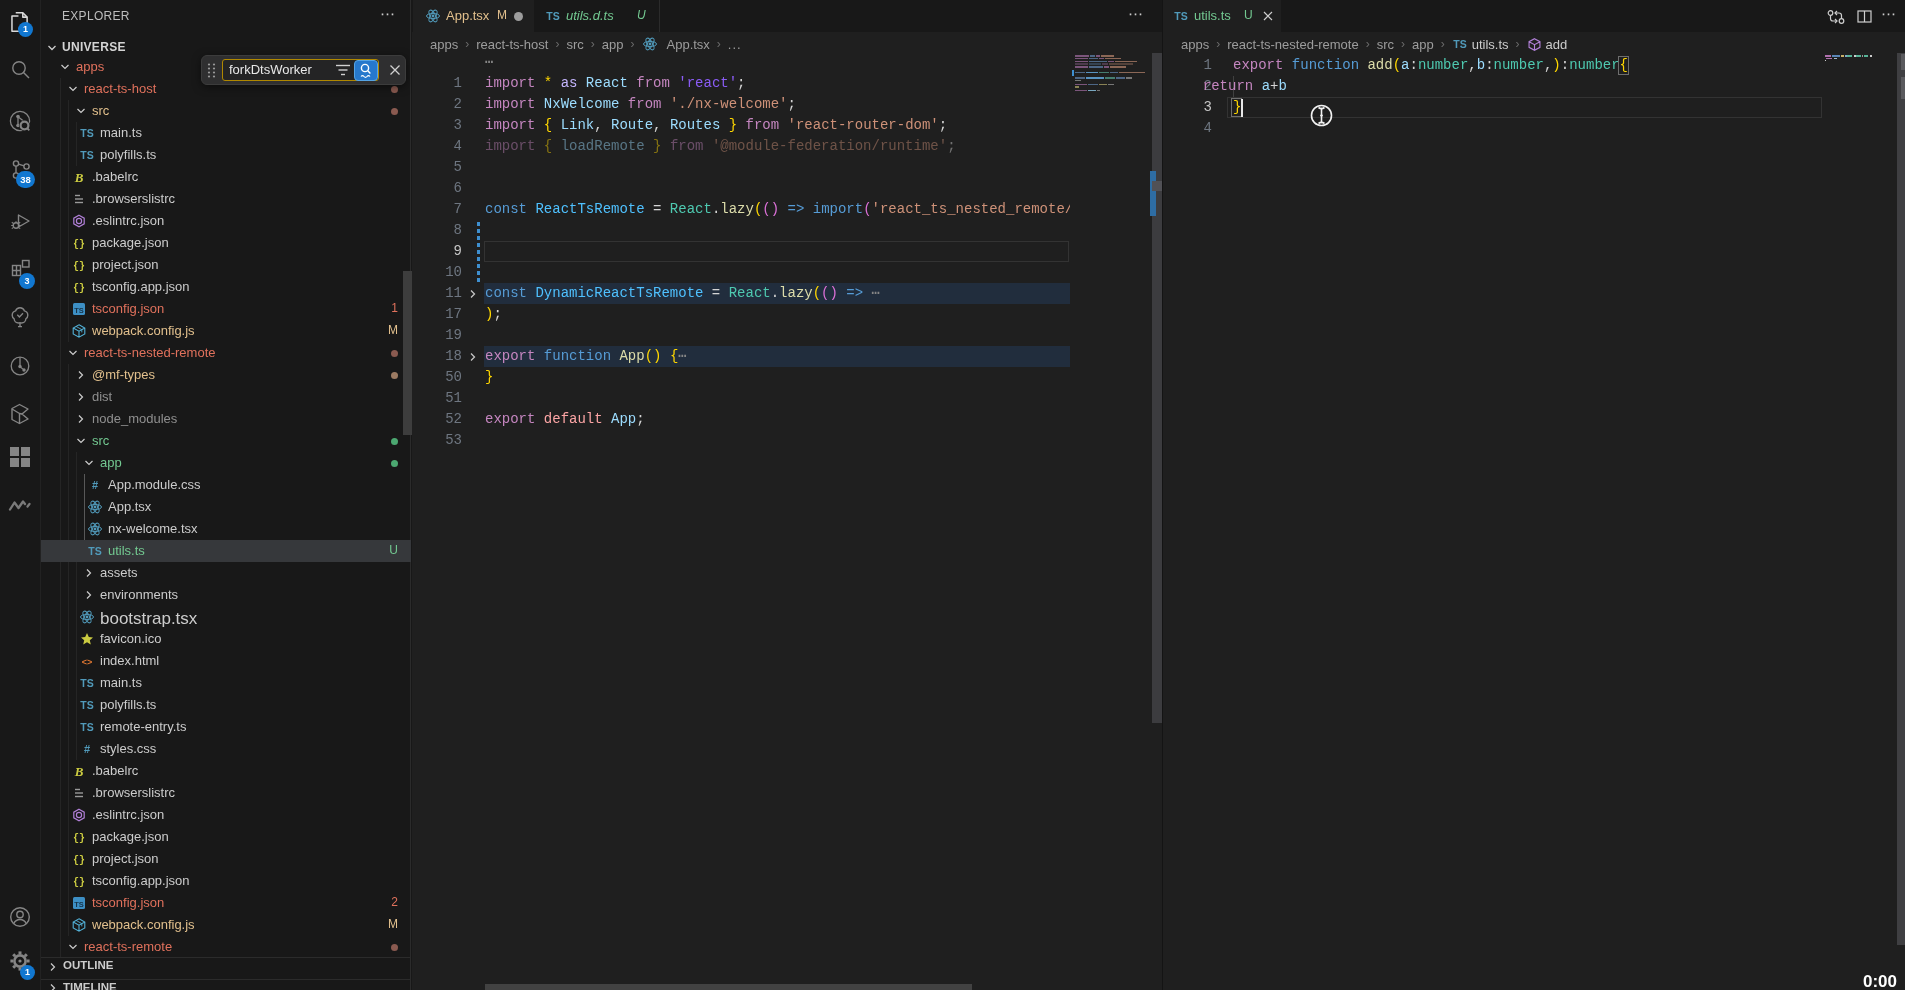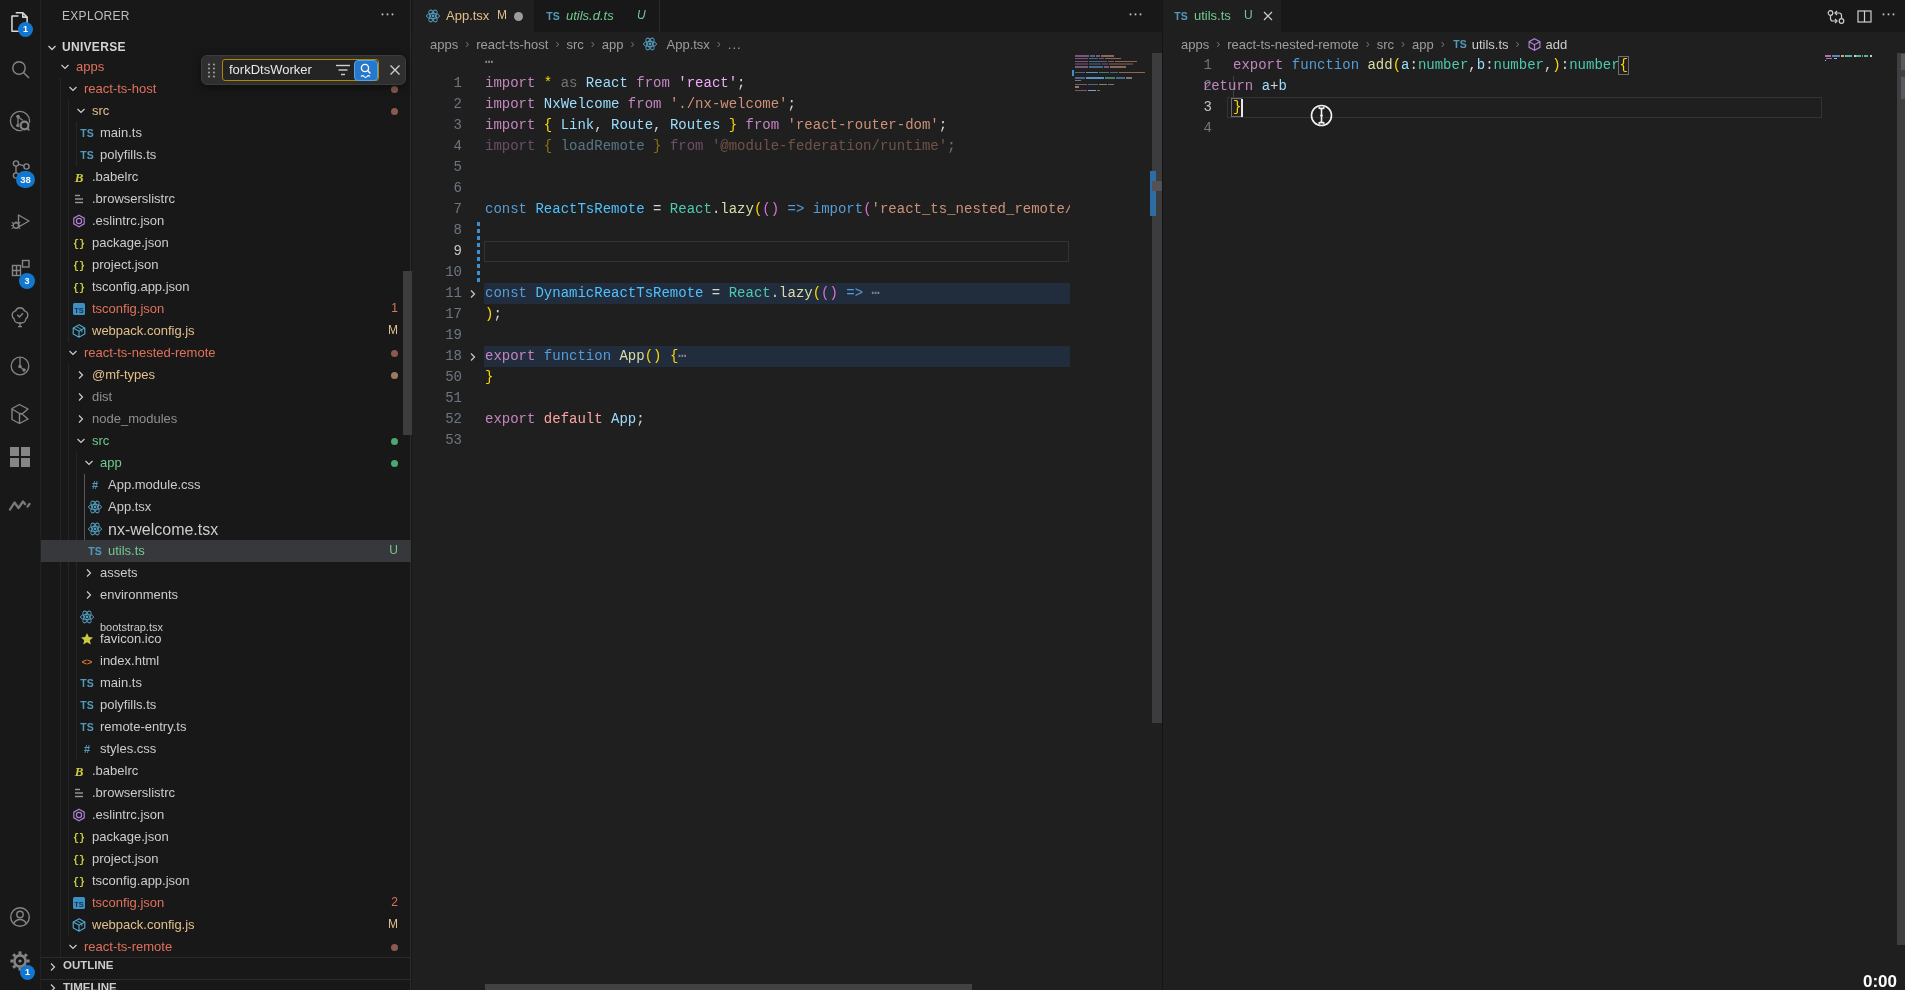--- a/index.html
+++ b/index.html
@@ -263,21 +263,21 @@
 <div class="a" style="left:87px;top:521px;">
     <svg width="16" height="16" viewBox="0 0 16 16" style="flex:none;margin-right:5px;">
       <g fill="none" stroke="#519aba" stroke-width="1">
         <ellipse cx="8" cy="8" rx="6.5" ry="2.6"></ellipse>
         <ellipse cx="8" cy="8" rx="6.5" ry="2.6" transform="rotate(60 8 8)"></ellipse>
         <ellipse cx="8" cy="8" rx="6.5" ry="2.6" transform="rotate(-60 8 8)"></ellipse>
       </g>
       <circle cx="8" cy="8" r="1.4" fill="#519aba"></circle>
     </svg>
   </div>
-<div class="a lbl" style="left:108px;top:521px;font-size:16px;color:#cccccc;">nx-welcome.tsx</div>
+<div class="a lbl" style="left:108px;top:521px;font-size:13px;color:#cccccc;">nx-welcome.tsx</div>
 <div class="trow" style="top:540px;background:#36383b;"></div>
 <div class="a" style="left:87px;top:543px;">
     <svg width="16" height="16" viewBox="0 0 16 16" style="flex:none;margin-right:5px;">
       <text x="8" y="12" text-anchor="middle" font-family="Liberation Sans" font-size="10.5" font-weight="bold" fill="#519aba">TS</text>
     </svg>
   </div>
 <div class="a lbl" style="left:108px;top:543px;font-size:13px;color:#73C991;">utils.ts</div>
 <div class="a" style="left:380px;top:543px;width:18px;text-align:right;font-size:12px;color:#73C991;">U</div>
 <div class="trow" style="top:562px;"></div>
 <svg class="a" style="left:83px;top:567px" width="12" height="12" viewBox="0 0 12 12">
@@ -293,21 +293,21 @@
 <div class="a" style="left:79px;top:609px;">
     <svg width="16" height="16" viewBox="0 0 16 16" style="flex:none;margin-right:5px;">
       <g fill="none" stroke="#519aba" stroke-width="1">
         <ellipse cx="8" cy="8" rx="6.5" ry="2.6"></ellipse>
         <ellipse cx="8" cy="8" rx="6.5" ry="2.6" transform="rotate(60 8 8)"></ellipse>
         <ellipse cx="8" cy="8" rx="6.5" ry="2.6" transform="rotate(-60 8 8)"></ellipse>
       </g>
       <circle cx="8" cy="8" r="1.4" fill="#519aba"></circle>
     </svg>
   </div>
-<div class="a lbl" style="left:100px;top:609px;font-size:11px;color:#cccccc;margin-top:12px;">bootstrap.tsx</div>
+<div class="a lbl" style="left:100px;top:609px;font-size:17px;color:#cccccc;">bootstrap.tsx</div>
 <div class="trow" style="top:628px;"></div>
 <div class="a" style="left:79px;top:631px;">
     <svg width="16" height="16" viewBox="0 0 16 16" style="flex:none;margin-right:5px;">
       <path d="M8 2 L9.8 6 L14 6.4 L10.8 9.2 L11.8 13.4 L8 11.2 L4.2 13.4 L5.2 9.2 L2 6.4 L6.2 6 Z" fill="#cbcb41"></path>
     </svg>
   </div>
 <div class="a lbl" style="left:100px;top:631px;font-size:13px;color:#cccccc;">favicon.ico</div>
 <div class="trow" style="top:650px;"></div>
 <div class="a" style="left:79px;top:653px;">
     <svg width="16" height="16" viewBox="0 0 16 16" style="flex:none;margin-right:5px;">
@@ -489,21 +489,21 @@
         <circle cx="8" cy="8" r="1.4" fill="#519aba"></circle>
       </svg>
     </span>App.tsx<span style="color:#6a6a6a;font-size:12px;padding:0 7px;">›</span><span style="letter-spacing:1px;">...</span></div>
 <div class="a" style="left:413px;top:0;width:657px;height:990px;overflow:hidden;" id="ed1">
 <div class="a" style="left:71px;top:241px;width:585px;height:21px;border:1px solid #333333;"></div>
 <div class="a" style="left:71px;top:283px;width:586px;height:21px;background:#212d3d;"></div>
 <div class="a" style="left:71px;top:346px;width:586px;height:21px;background:#212d3d;"></div>
 <div class="a" style="left:64px;top:222px;width:3px;height:60px;background:repeating-linear-gradient(to bottom,#3e8fd0 0 4px,transparent 4px 7px);"></div>
 <pre class="a" style="left:72px;top:52px;color:#868686;">⋯</pre>
 <div class="a" style="left:14px;top:73px;width:35px;text-align:right;font-family:'Liberation Mono',monospace;font-size:14px;line-height:21px;color:#6e7681;">1</div>
-    <pre class="a" style="left:72px;top:73px;"><span style="color:#C586C0">import</span> <span style="color:#FFD700">*</span> <span style="color:#737373">as</span> <span style="color:#9CDCFE">React</span> <span style="color:#C586C0">from</span> <span style="color:#f0abfc">'react'</span><span style="color:#d4d4d4">;</span></pre>
+    <pre class="a" style="left:72px;top:73px;"><span style="color:#C586C0">import</span> <span style="color:#FFD700">*</span> <span style="color:#c4b5fd">as</span> <span style="color:#9CDCFE">React</span> <span style="color:#C586C0">from</span> <span style="color:#8b5cf6">'react'</span><span style="color:#d4d4d4">;</span></pre>
 <div class="a" style="left:14px;top:94px;width:35px;text-align:right;font-family:'Liberation Mono',monospace;font-size:14px;line-height:21px;color:#6e7681;">2</div>
     <pre class="a" style="left:72px;top:94px;"><span style="color:#C586C0">import</span> <span style="color:#9CDCFE">NxWelcome</span> <span style="color:#C586C0">from</span> <span style="color:#CE9178">'./nx-welcome'</span><span style="color:#d4d4d4">;</span></pre>
 <div class="a" style="left:14px;top:115px;width:35px;text-align:right;font-family:'Liberation Mono',monospace;font-size:14px;line-height:21px;color:#6e7681;">3</div>
     <pre class="a" style="left:72px;top:115px;"><span style="color:#C586C0">import</span> <span style="color:#FFD700">{</span> <span style="color:#9CDCFE">Link</span><span style="color:#d4d4d4">,</span> <span style="color:#9CDCFE">Route</span><span style="color:#d4d4d4">,</span> <span style="color:#9CDCFE">Routes</span> <span style="color:#FFD700">}</span> <span style="color:#C586C0">from</span> <span style="color:#CE9178">'react-router-dom'</span><span style="color:#d4d4d4">;</span></pre>
 <div class="a" style="left:14px;top:136px;width:35px;text-align:right;font-family:'Liberation Mono',monospace;font-size:14px;line-height:21px;color:#6e7681;">4</div>
     <pre class="a" style="left:72px;top:136px;"><span style="opacity:0.45"><span style="color:#C586C0">import</span> <span style="color:#FFD700">{</span> <span style="color:#9CDCFE">loadRemote</span> <span style="color:#FFD700">}</span> <span style="color:#C586C0">from</span> <span style="color:#CE9178">'@module-federation/runtime'</span><span style="color:#d4d4d4">;</span></span></pre>
 <div class="a" style="left:14px;top:157px;width:35px;text-align:right;font-family:'Liberation Mono',monospace;font-size:14px;line-height:21px;color:#6e7681;">5</div>
 <div class="a" style="left:14px;top:178px;width:35px;text-align:right;font-family:'Liberation Mono',monospace;font-size:14px;line-height:21px;color:#6e7681;">6</div>
 <div class="a" style="left:14px;top:199px;width:35px;text-align:right;font-family:'Liberation Mono',monospace;font-size:14px;line-height:21px;color:#6e7681;">7</div>
     <pre class="a" style="left:72px;top:199px;"><span style="color:#569CD6">const</span> <span style="color:#4FC1FF">ReactTsRemote</span> <span style="color:#d4d4d4">=</span> <span style="color:#4EC9B0">React</span><span style="color:#d4d4d4">.</span><span style="color:#DCDCAA">lazy</span><span style="color:#FFD700">(</span><span style="color:#DA70D6">()</span> <span style="color:#569CD6">=&gt;</span> <span style="color:#569CD6">import</span><span style="color:#DA70D6">(</span><span style="color:#CE9178">'react_ts_nested_remote/</span></pre>

